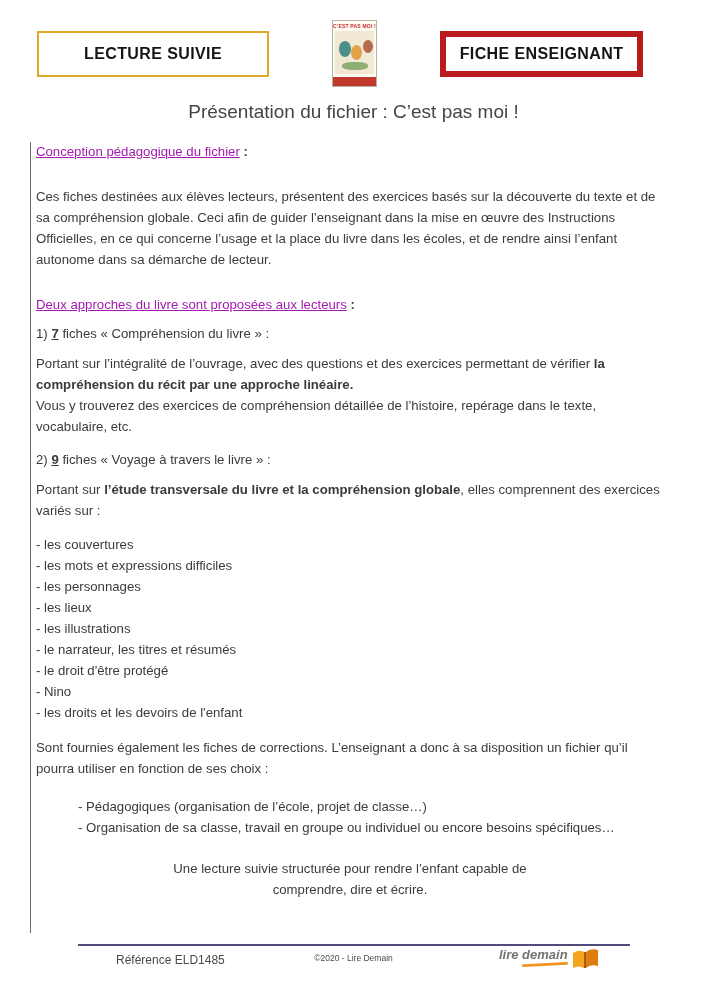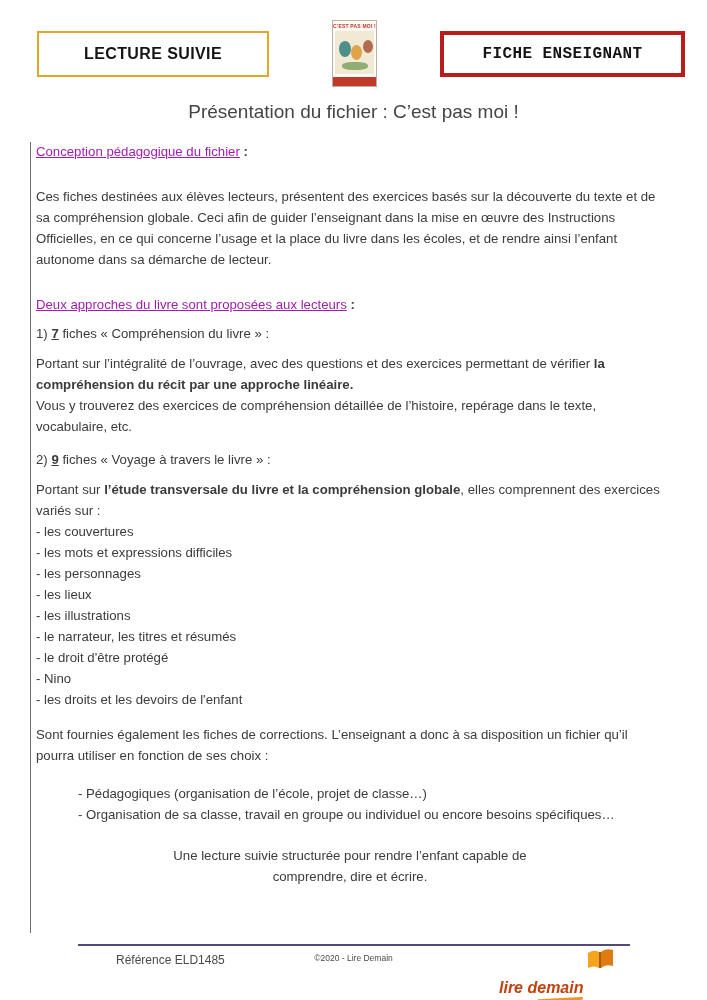--- a/index.html
+++ b/index.html
@@ -15,21 +15,21 @@
 
   
   .header { position:absolute; top:28px; left:0; right:0; height:70px; }
   .badge {
     position:absolute; top:3px; height:46px;
     display:flex; align-items:center; justify-content:center;
     background:#fff; font-weight:bold; font-size:16px;
     letter-spacing:.4px; color:#141414;
   }
   .badge-left  { left:37px;  width:232px; border:2px solid #dfa927; }
-  .badge-right { left:440px; width:245px; border:4px solid #b91c1c;font-family:Liberation Mono, monospace; }
+  .badge-right { left:440px; width:203px; border:6px solid #b91c1c; }
 
   .cover {
     position:absolute; left:332px; top:-8px;
     width:45px; height:67px;
     border:1px solid #b9b2a4; background:#fdfbf2;
   }
   .cover-title {
     font-size:5px; font-weight:bold; color:#c53030;
     text-align:center; padding-top:2px; letter-spacing:.2px;
     white-space:nowrap; overflow:hidden;
@@ -59,34 +59,34 @@
   }
   .h-ul { font-weight:normal; text-decoration:underline; color:#a21caf; }
   .b { font-weight:bold; }
   .num { font-weight:bold; text-decoration:underline; }
   .mb-heading1 { margin-bottom:24px; }
   .mb-para1    { margin-bottom:24px; }
   .mb-heading2 { margin-bottom:8px; }
   .mb-fiches1  { margin-bottom:9px; }
   .mb-block1   { margin-bottom:12px; }
   .mb-fiches2  { margin-bottom:9px; }
-  .mb-portant2 { margin-bottom:0; }
+  .mb-portant2 { margin-bottom:13px; }
   .list { margin-bottom:14px; }
   .list .li { line-height:21px; }
   .mb-corrections { margin-bottom:17px; }
   .choices { padding-left:42px; margin-bottom:20px; }
   .closing { text-align:center; }
 
   
   .footer-line { position:absolute; left:78px; top:944px; width:552px; height:2px; background:#514b7c; }
   .footer-ref  { position:absolute; left:88px; top:953px; font-size:12px; color:#4a4a4a;padding-left:28px; }
   .footer-copy { position:absolute; left:0; width:100%; text-align:center; top:953px; font-size:8.5px; color:#4a4a4a; }
   .logo { position:absolute; left:499px; top:947px; display:flex; align-items:flex-start; gap:3px; }
   .logo-textwrap { display:flex; flex-direction:column; align-items:flex-end; }
-  .logo-text { font-style:italic; font-weight:bold; font-size:16px; color:#c2410c; white-space:nowrap;margin-top:32px; }
+  .logo-text { font-style:italic; font-weight:bold; font-size:13px; color:#737373; white-space:nowrap; }
   .logo-swoosh { width:46px; height:3px; background:#f0941f; border-radius:2px; margin-top:1px; transform:rotate(-3deg); }
 </style>
 </head>
 <body>
 
 <div class="page">
 
   <div class="header">
     <div class="badge badge-left">
       <span>LECTURE SUIVIE</span>

